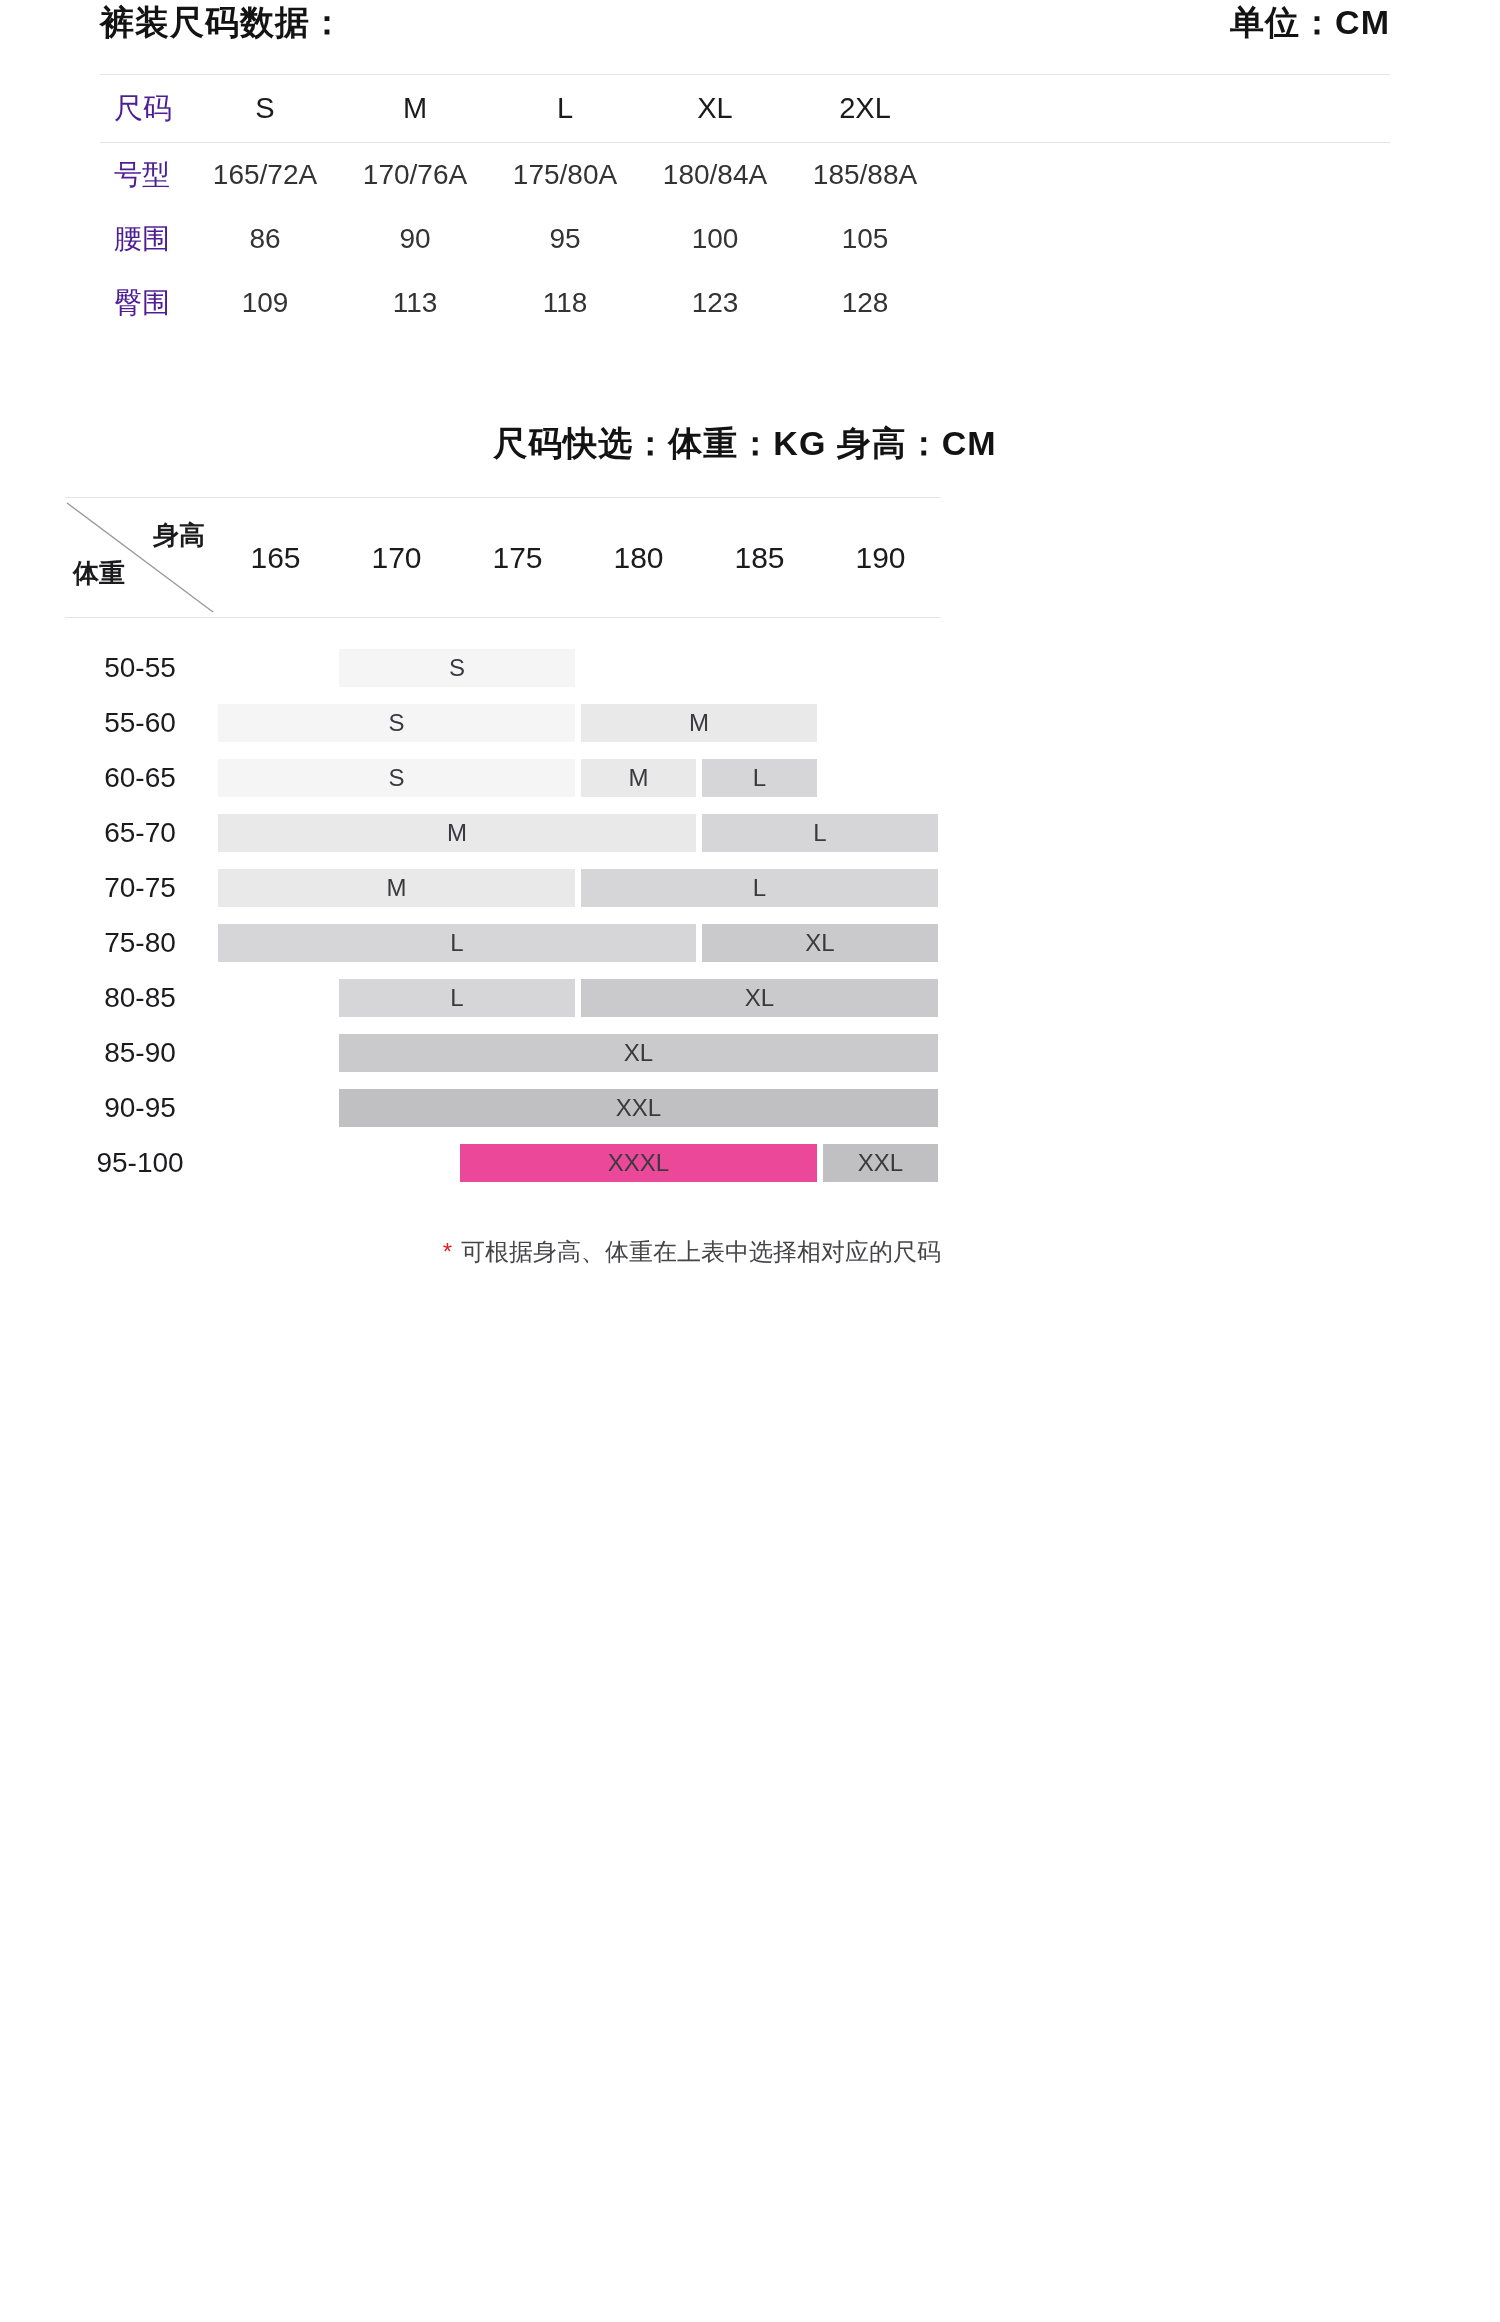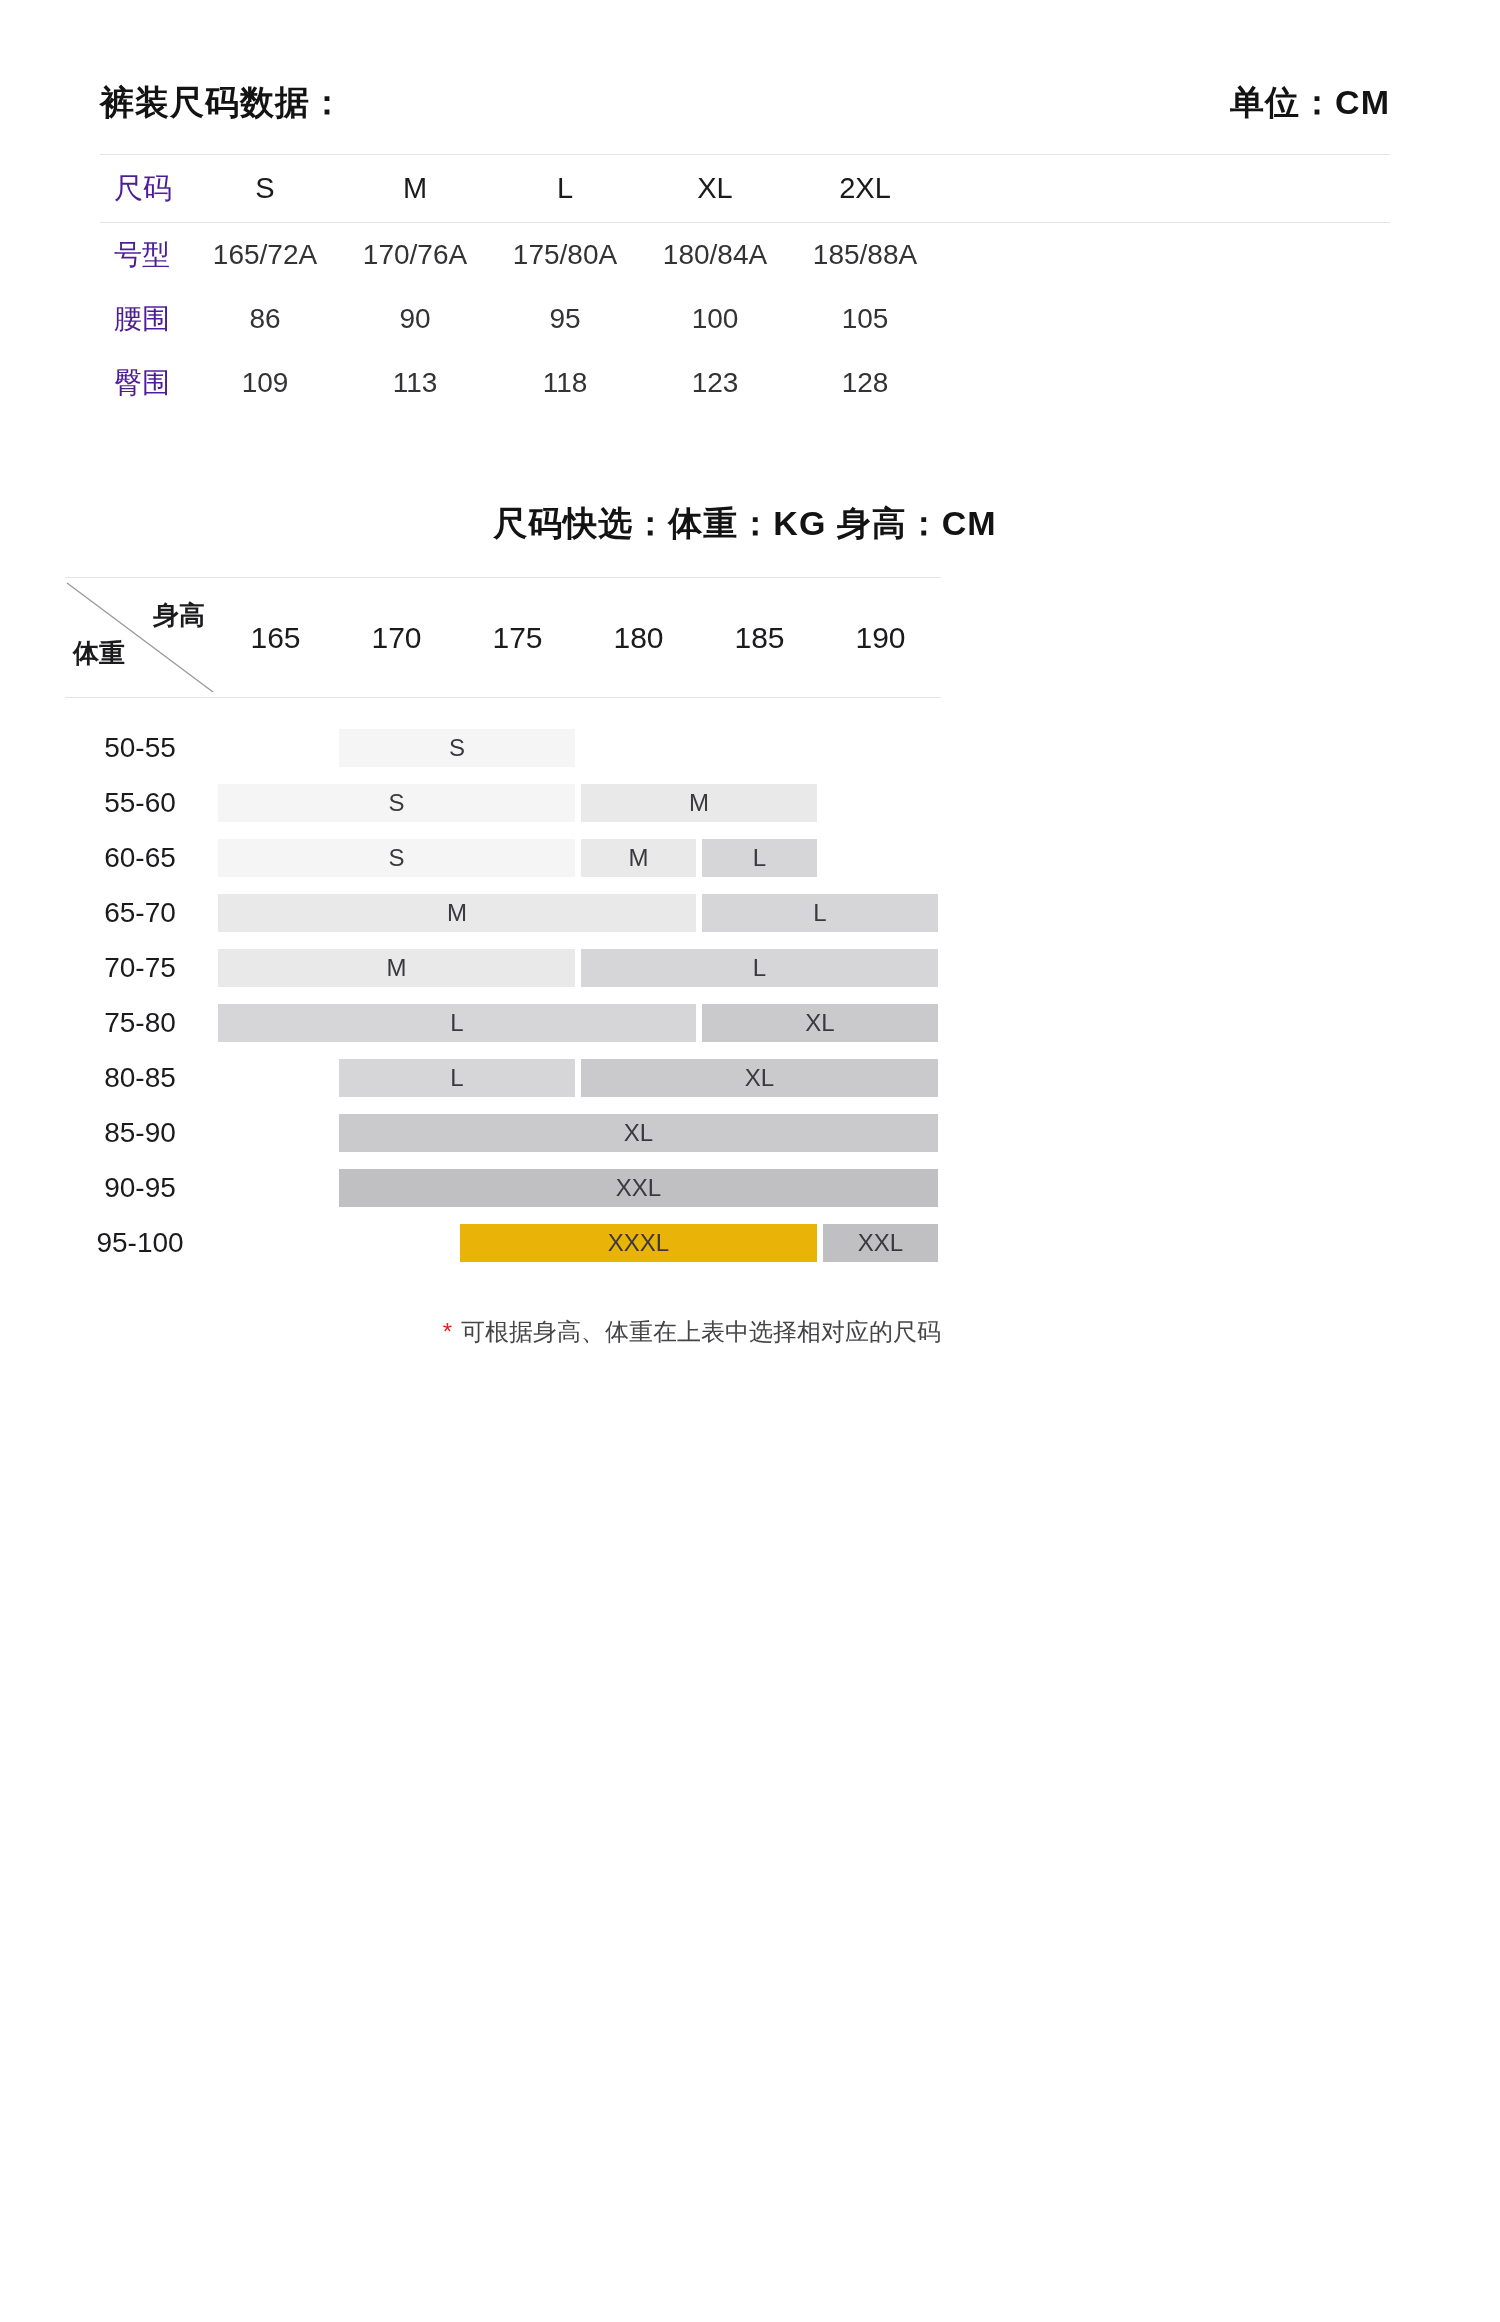--- a/index.html
+++ b/index.html
@@ -2,21 +2,21 @@
 <html><head>
 <meta charset="utf-8">
 <style>
   * { margin: 0; padding: 0; box-sizing: border-box; }
   html, body { background: #ffffff; }
   body { font-family: "Liberation Sans", "DejaVu Sans", sans-serif; color: #1a1a1a; }
   .page { position: relative; width: 1500px; height: 2322px; background: #ffffff; overflow: hidden; }
 
   
   .section-header { display: flex; justify-content: space-between; align-items: baseline; margin: 0 110px 0 100px; }
-  .sec1-header { padding-top: 80px; }
+  .sec1-header { }
   .sec2-header { margin-top: 86px; justify-content: center; }
   .section-title, .section-unit { font-size: 34px; font-weight: 700; color: #131313; letter-spacing: 1px; }
 
   
   .pants-table { margin: 28px 110px 0 100px; border-top: 1px solid #e4e4e6; }
   .pt-row { display: grid; grid-template-columns: 90px 150px 150px 150px 150px 150px 1fr; height: 64px; align-items: center; }
   .pt-row.pt-head { height: 68px; border-bottom: 1px solid #e4e4e6; }
   .pt-cell { text-align: center; font-size: 28px; color: #333336; }
   .pt-head .pt-cell { font-size: 29px; color: #1b1b1e; }
   .pt-cell.pt-label { text-align: left; padding-left: 14px; color: #4c1d95; }
@@ -138,21 +138,21 @@
         <div class="qt-row">
           <div class="qt-weight">85-90</div>
           <div class="qt-band" style="grid-column: 3 / 8; background: rgb(202, 202, 205);">XL</div>
         </div>
         <div class="qt-row">
           <div class="qt-weight">90-95</div>
           <div class="qt-band" style="grid-column: 3 / 8; background: rgb(192, 192, 195);">XXL</div>
         </div>
         <div class="qt-row">
           <div class="qt-weight">95-100</div>
-          <div class="qt-band" style="grid-column: 4 / 7; background: #eab308;">XXXL</div>
+          <div class="qt-band" style="grid-column: 4 / 7; background: #ec4899;">XXXL</div>
           <div class="qt-band" style="grid-column: 7 / 8; background: rgb(192, 192, 195);">XXL</div>
         </div>
       </div>
   </div>
 
   <div class="footnote">
     <span class="star">*</span><span>可根据身高、体重在上表中选择相对应的尺码</span>
   </div>
 
 </div>

